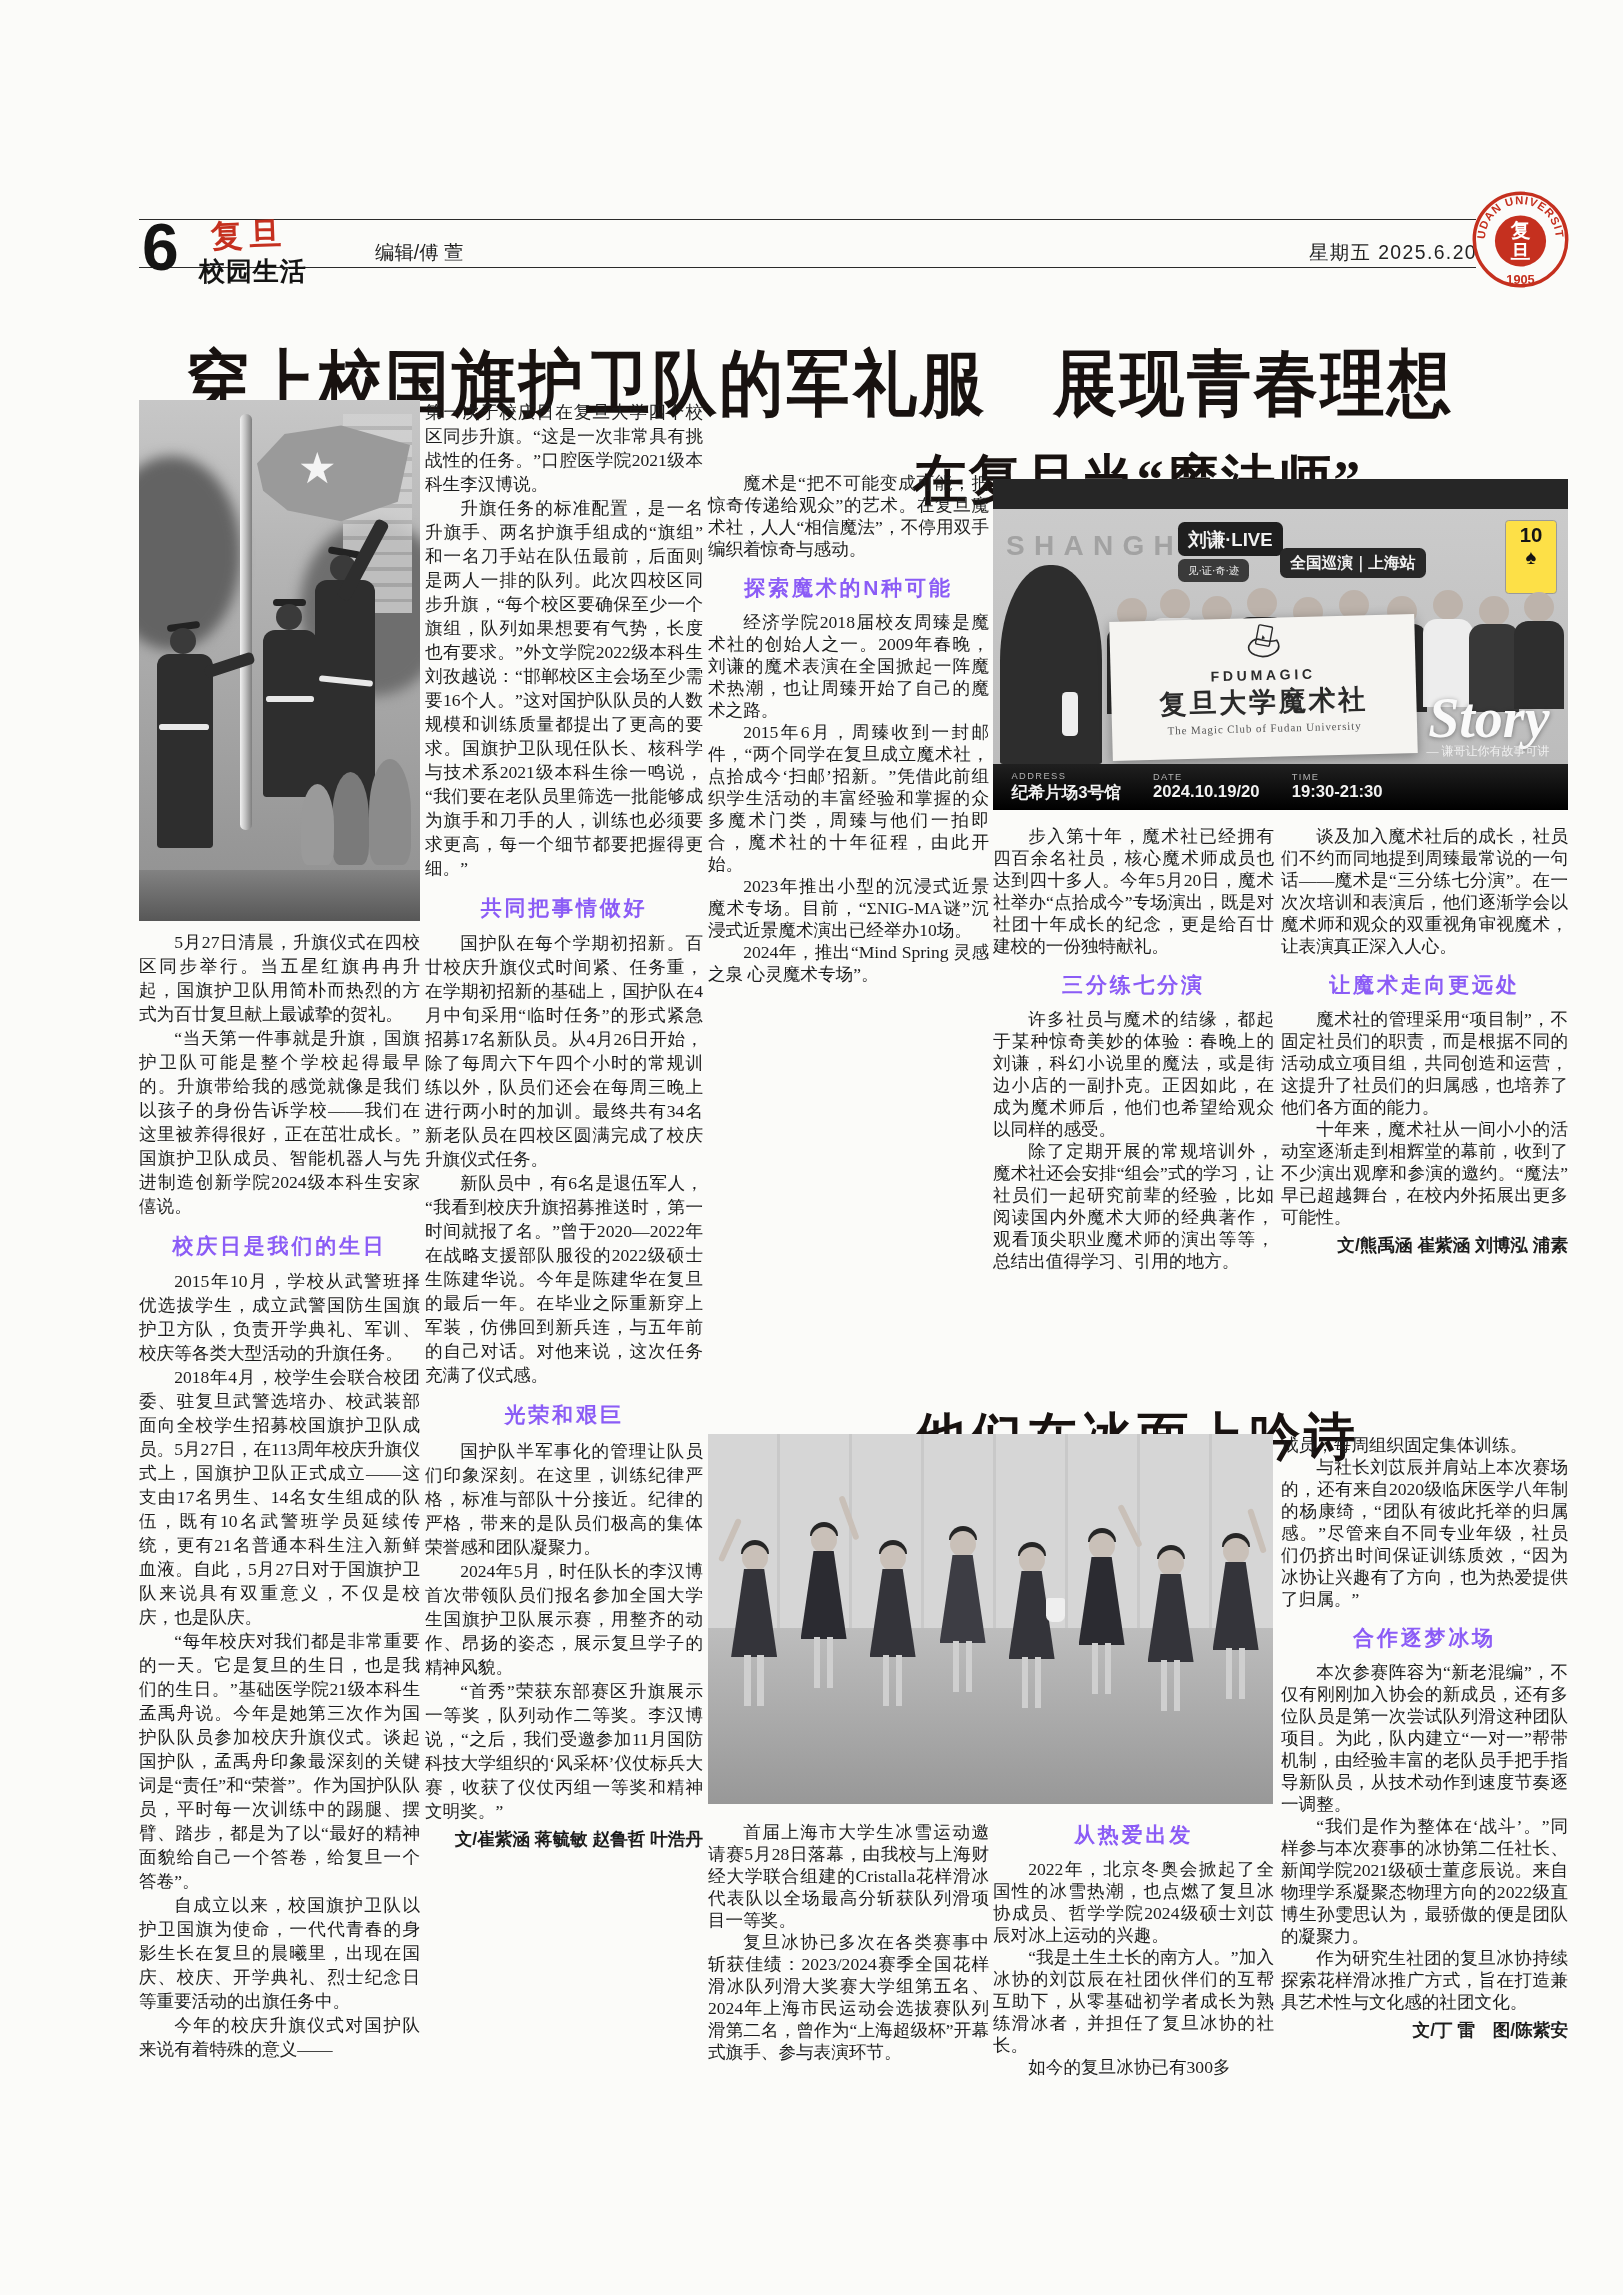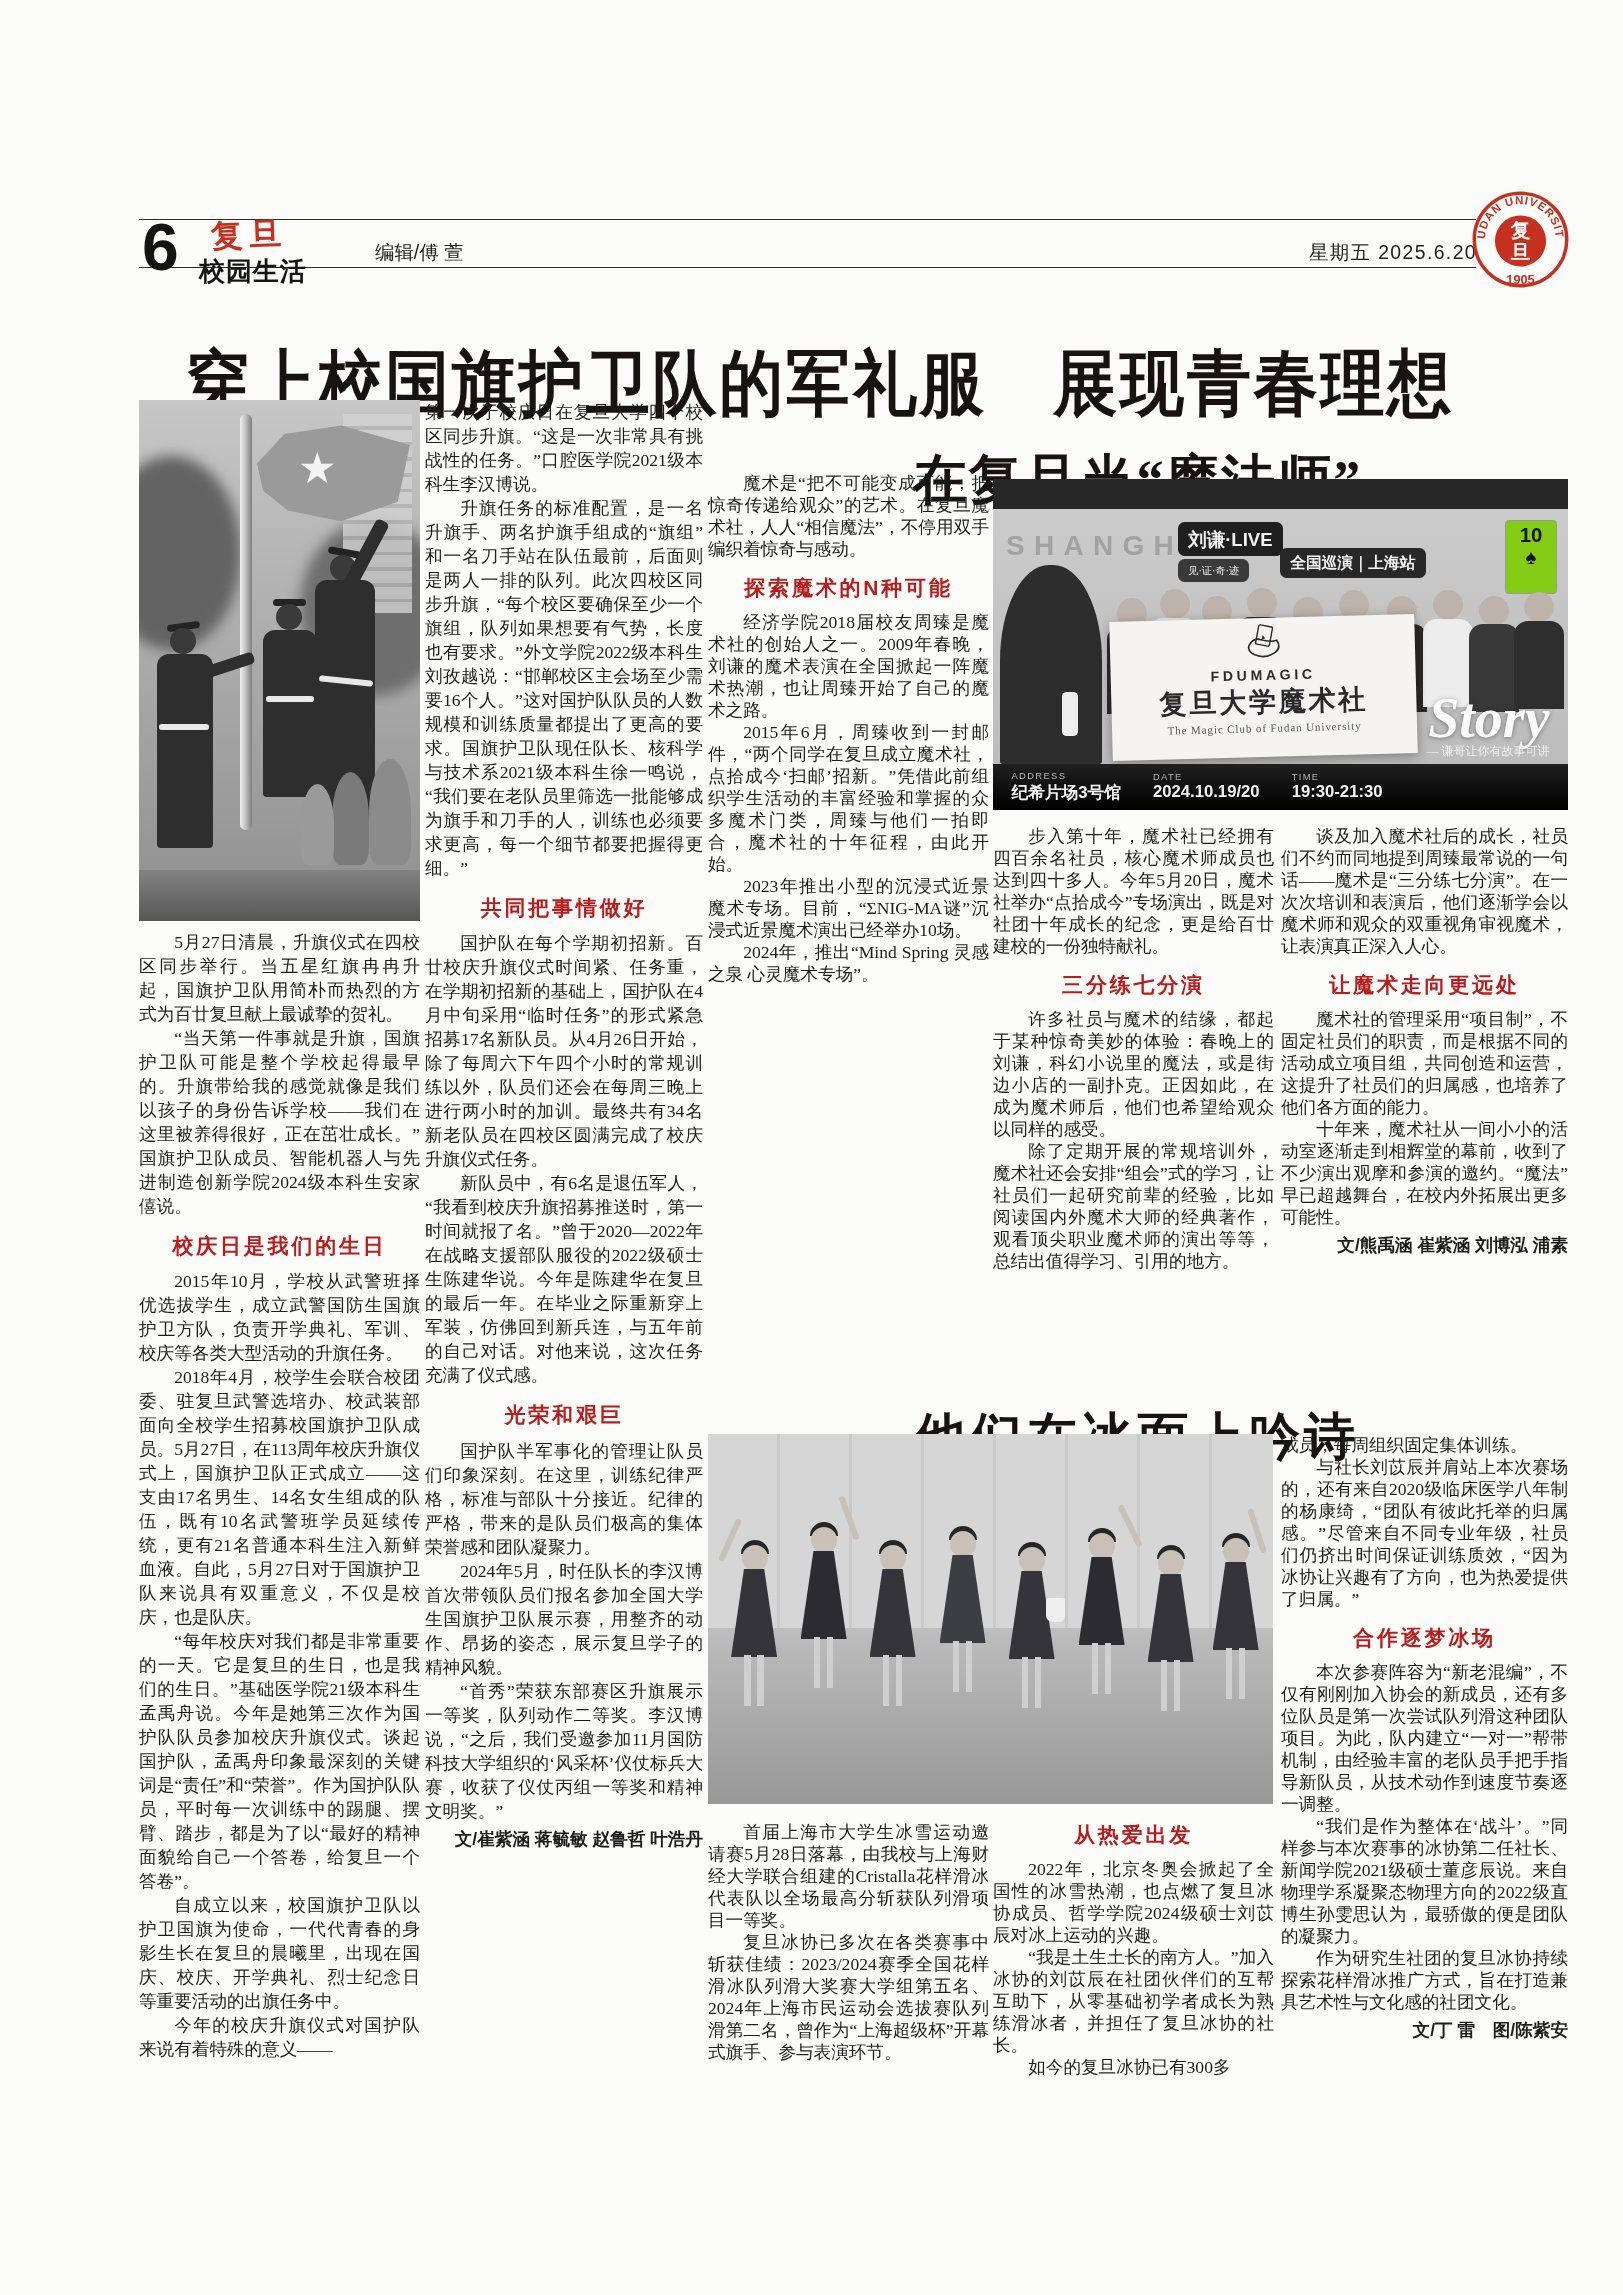--- a/index.html
+++ b/index.html
@@ -24,21 +24,21 @@
      font-weight:900;font-size:54px;color:#181210;letter-spacing:1.9px;}
   .headline3{position:absolute;left:708px;top:1361px;width:859px;text-align:center;
      font-weight:900;font-size:51px;color:#181210;letter-spacing:4.6px;}
   
   .col{position:absolute;font-size:17.6px;text-align:justify;}
   .col p{margin:0;text-indent:2em;}
   .a12 p{line-height:24px;}
   .a345 p{line-height:22px;}
   .col p.cont{text-indent:0;}
   .subhead{font-family:"Liberation Sans",sans-serif;font-weight:900;font-size:21px;
-     text-align:center;text-indent:0;margin:14px 0 9.3px;color:#b91c1c;letter-spacing:2.8px;}
+     text-align:center;text-indent:0;margin:14px 0 9.3px;color:#8b5cf6;letter-spacing:2.8px;}
   .byline{font-family:"Liberation Sans",sans-serif;font-weight:900;font-size:17.6px;
      text-align:right;margin-top:4.6px;line-height:24px;}
   
   .photo{position:absolute;overflow:hidden;background:#a9a9a9;}
   .ph1-sky{position:absolute;inset:0;background:linear-gradient(180deg,#c7c7c7,#adadad 45%,#8f8f8f);}
   .ph1-tree{position:absolute;border-radius:50%;filter:blur(6.5px);}
   .ph1-bldg{position:absolute;right:8.3px;top:14px;width:69px;height:199px;
      background:repeating-linear-gradient(180deg,#d2d2d2 0 12px,#b3b3b3 12px 15.7px);opacity:.8;}
   .ph1-pole{position:absolute;left:101px;top:14px;width:12px;height:416px;border-radius:5.6px;
      background:linear-gradient(90deg,#f1f1f1,#c2c2c2 45%,#7e7e7e);}
@@ -53,21 +53,21 @@
   .ph1-crowd{position:absolute;border-radius:50% 50% 20% 20%;}
   .ph1-platform{position:absolute;left:0;right:0;bottom:0;height:51px;
      background:linear-gradient(#828282,#575757);}
   
   .ph2-top{position:absolute;left:0;right:0;top:0;height:30px;background:#262626;}
   .ph2-wall{position:absolute;left:0;right:0;top:30px;bottom:46px;background:linear-gradient(#cbcbcb,#bcbcbc);}
   .ph2-shanghai{position:absolute;left:13px;top:51px;font-family:"Liberation Sans",sans-serif;
      font-weight:900;font-size:28px;letter-spacing:9.3px;color:#a2a2a2;}
   .ph2-poster{position:absolute;background:#1f1f1f;color:#f2f2f2;border-radius:6.5px;
      font-family:"Liberation Sans",sans-serif;text-align:center;padding:4.6px 10.2px;}
-  .ph2-card{position:absolute;right:11px;top:41px;width:50px;height:69px;background:#84cc16;
+  .ph2-card{position:absolute;right:11px;top:41px;width:50px;height:69px;background:#fde047;
      border:0.9px solid #9a9a9a;border-radius:3.7px;color:#141414;
      font-family:"Liberation Sans",sans-serif;font-weight:bold;font-size:20.4px;text-align:center;line-height:1.1;padding-top:2.8px;}
   .ph2-magician{position:absolute;left:6.5px;bottom:46px;width:102px;height:199px;
      background:#2d2d2d;border-radius:48% 48% 2.8px 2.8px;}
   .ph2-bottle{position:absolute;left:69px;bottom:74px;width:15.7px;height:44px;background:#eee;border-radius:4.6px;}
   .ph2-head{position:absolute;width:30px;height:30px;border-radius:50%;background:#bdb3ab;}
   .ph2-body{position:absolute;width:50px;height:88px;border-radius:14px 14px 0 0;}
   .ph2-banner{position:absolute;left:118px;top:139px;width:305px;height:139px;background:#f5f4f1;
      transform:rotate(-1.5deg);box-shadow:0 2.8px 12px rgba(0,0,0,.35);text-align:center;color:#2a2a2a;}
   .ph2-logoword{font-family:"Liberation Sans",sans-serif;font-weight:bold;letter-spacing:3.7px;font-size:14px;margin-top:2.8px;}

